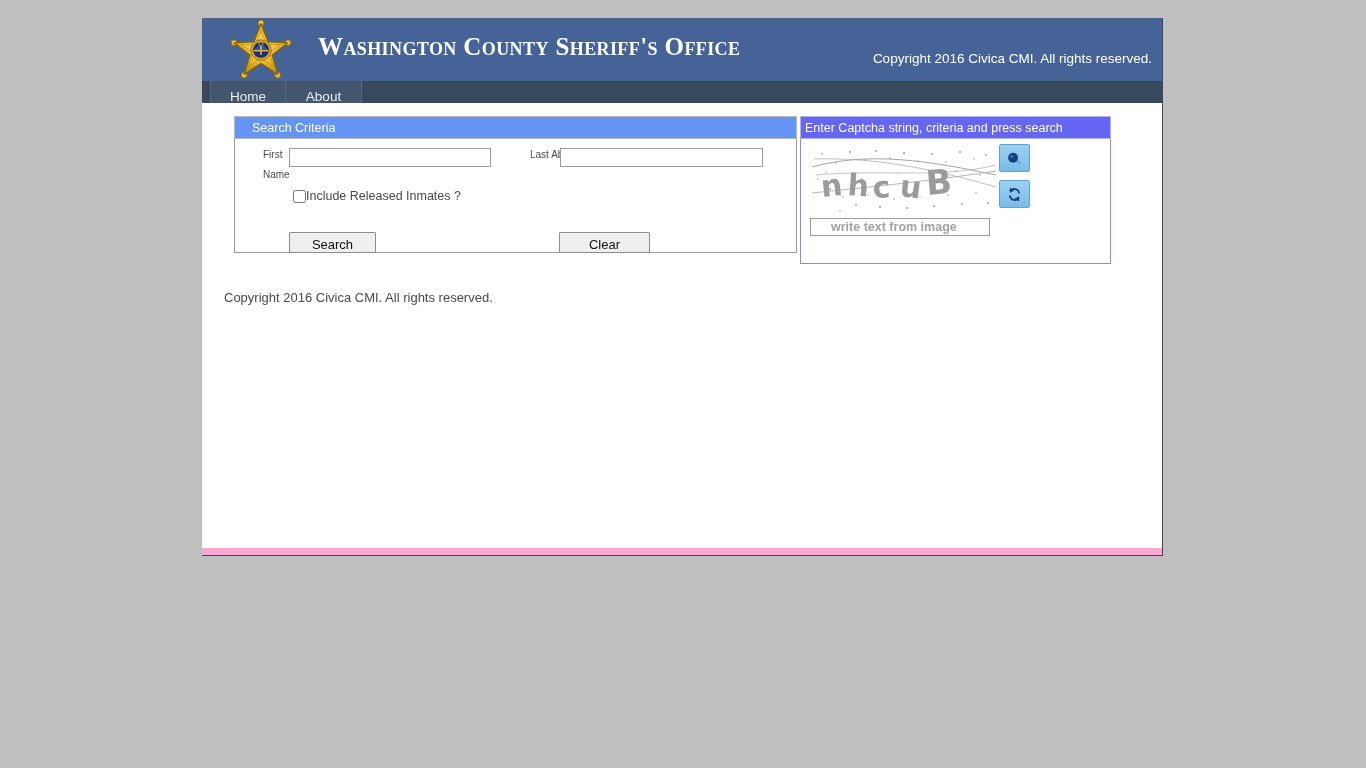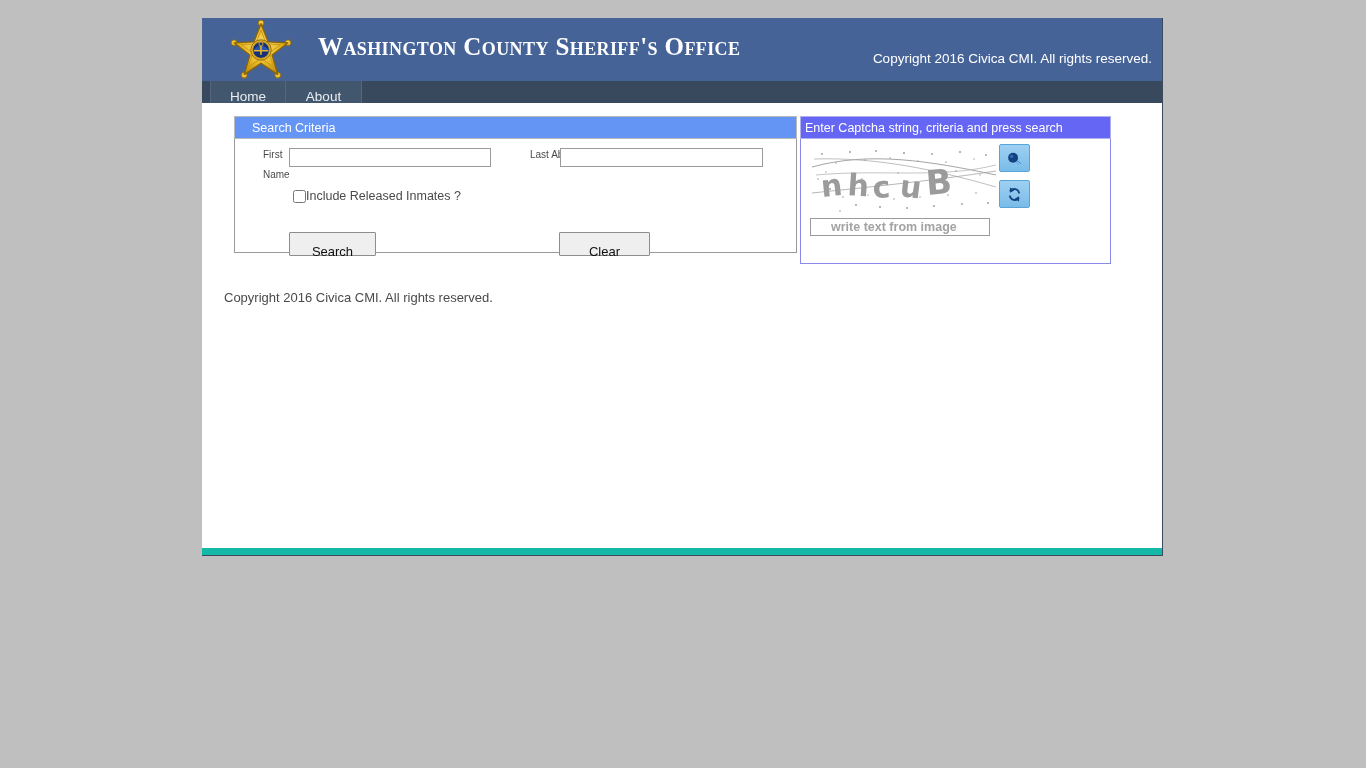--- a/index.html
+++ b/index.html
@@ -14,21 +14,21 @@
     overflow: hidden;
   }
 
   
   #page-container {
     position: absolute;
     left: 202px;
     top: 18px;
     width: 961px;
     height: 538px;
-    background: #14b8a6;
+    background: #f9a8d4;
     box-sizing: border-box;
     border-bottom: 1px solid #3b4a5c;
     border-right: 1px solid #3b4a5c;
   }
 
   
   #masthead {
     position: relative;
     height: 63px;
     background: #466398;
@@ -171,21 +171,21 @@
   .form-button {
     position: absolute;
     height: 21px;
     background: #efefef;
     border: 1px solid #8d8d8d;
     border-radius: 1px;
     font-family: "Liberation Sans", sans-serif;
     font-size: 13px;
     color: #111;
     cursor: pointer;
-    padding: 11px;
+    padding: 4px;
   }
   #search-button { left: 54px; top: 93px; width: 87px; }
   #clear-button  { left: 324px; top: 93px; width: 91px; }
 
   
   #captcha-panel {
     position: absolute;
     left: 598px;
     top: 13px;
     width: 311px;

